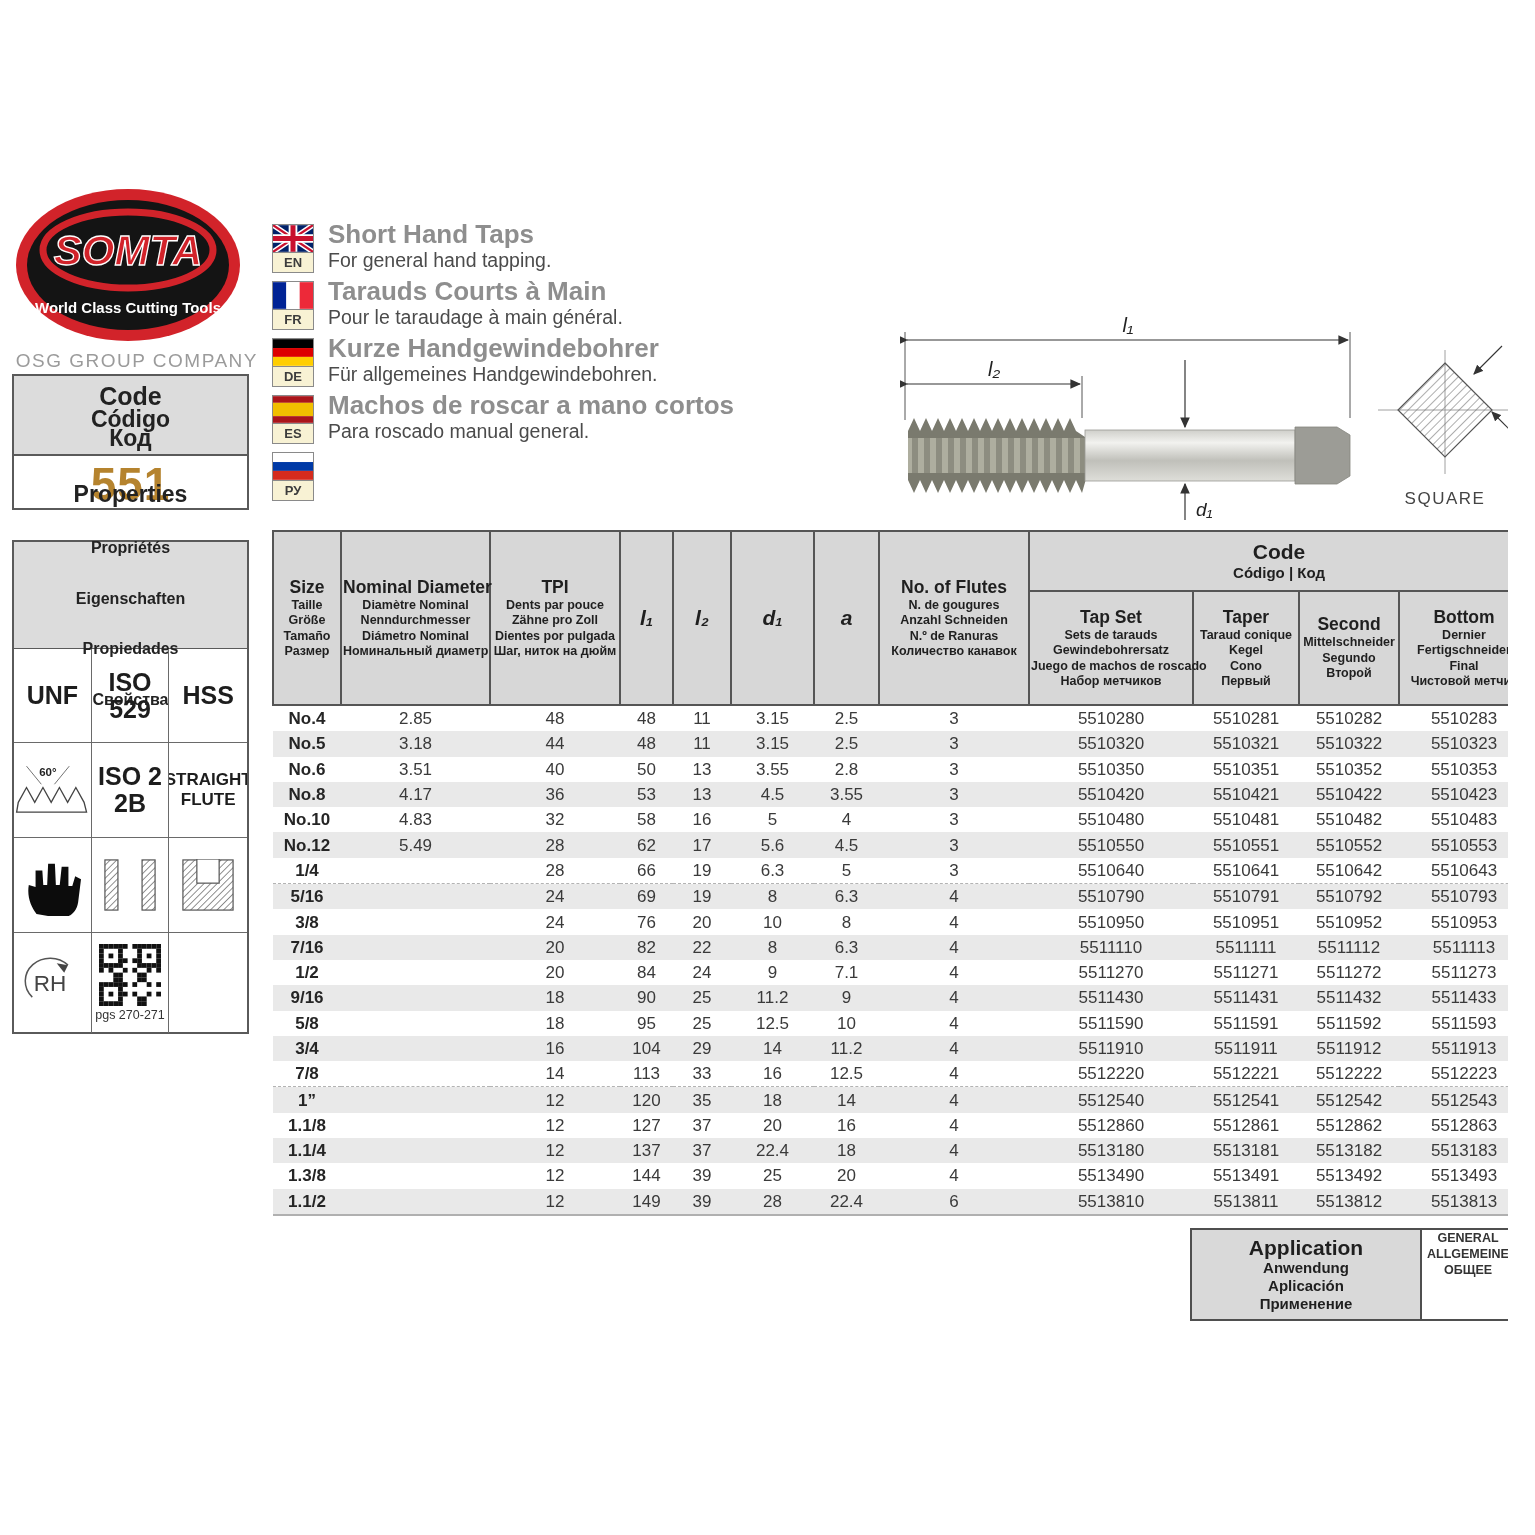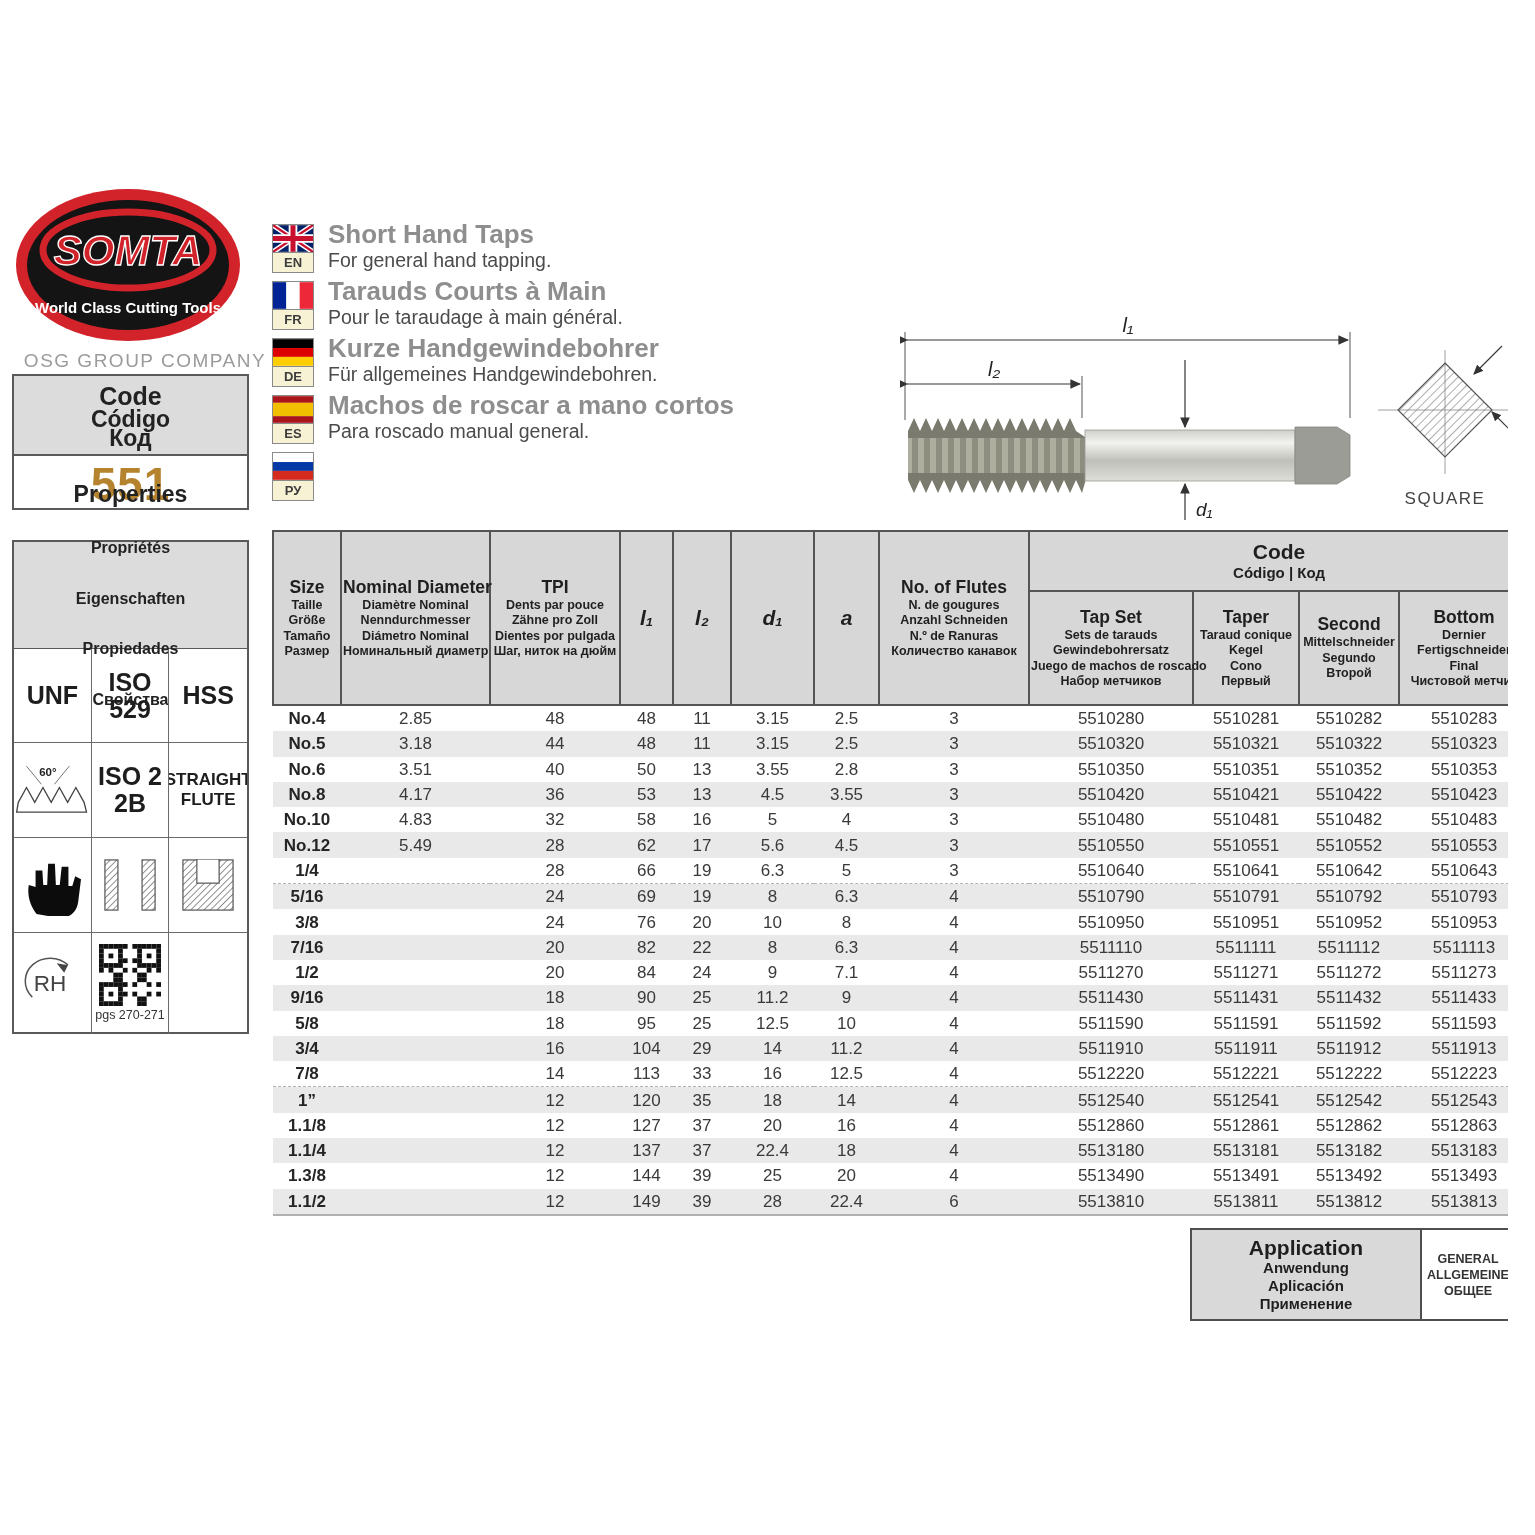--- a/index.html
+++ b/index.html
@@ -1,21 +1,21 @@
 <!DOCTYPE html>
 <html><head>
 <meta charset="utf-8">
 <style>
   html,body{margin:0;padding:0;background:#fff;}
   .page{position:relative;width:1508px;height:1535px;background:#ffffff;overflow:hidden;
         font-family:"Liberation Sans","DejaVu Sans",sans-serif;color:#2e2e2e;}
 
   
   .logo-wrap{position:absolute;left:14px;top:186px;width:228px;height:160px;}
-  .osg-line{position:absolute;left:16px;top:350px;width:258px;text-align:center;
+  .osg-line{position:absolute;left:0;top:350px;width:258px;text-align:right;
             font-size:19px;letter-spacing:1.5px;color:#9b9b9b;}
 
   
   .code-box{position:absolute;left:12px;top:374px;width:237px;height:136px;
             border:2px solid #5a5a5a;box-sizing:border-box;background:#fff;}
   .code-head{background:#dcdcdc;border-bottom:2px solid #5a5a5a;height:78px;
              display:flex;flex-direction:column;justify-content:center;text-align:center;}
   .code-head .line-main{font-size:25px;font-weight:bold;line-height:27px;color:#222;}
   .code-head .line-sub{font-size:23px;font-weight:bold;line-height:19px;color:#222;}
   .code-value{height:56px;display:flex;align-items:center;justify-content:center;
@@ -70,21 +70,21 @@
   table.spec tbody tr.group-end td{border-bottom:1.5px dashed #b3b3b3;}
   table.spec tbody tr:last-child td{border-bottom:2.5px solid #b0b0b0;}
 
   
   .app-box{position:absolute;left:1190px;top:1228px;width:326px;height:93px;
            border:2px solid #4f4f4f;box-sizing:border-box;display:flex;background:#fff;}
   .app-left{flex:1;background:#d9d9d9;border-right:2px solid #4f4f4f;display:flex;
             flex-direction:column;justify-content:center;text-align:center;align-items:center;}
   .app-left .line-main{font-size:21px;font-weight:bold;line-height:23px;color:#1f1f1f;}
   .app-left .line-sub{font-size:15px;font-weight:bold;line-height:18px;color:#1f1f1f;}
-  .app-right{width:92px;display:flex;flex-direction:column;justify-content:center;text-align:center;}
+  .app-right{width:92px;display:flex;flex-direction:column;text-align:center;}
   .app-right .line-main,.app-right .line-sub{font-size:12.5px;font-weight:bold;line-height:16px;color:#333;}
 </style>
 </head>
 <body>
 
 <div class="page">
 
   <div class="logo-wrap">
     <svg width="228" height="160" viewBox="0 0 228 160">
       <ellipse cx="114" cy="79" rx="112" ry="76" fill="#d2232a"></ellipse>

